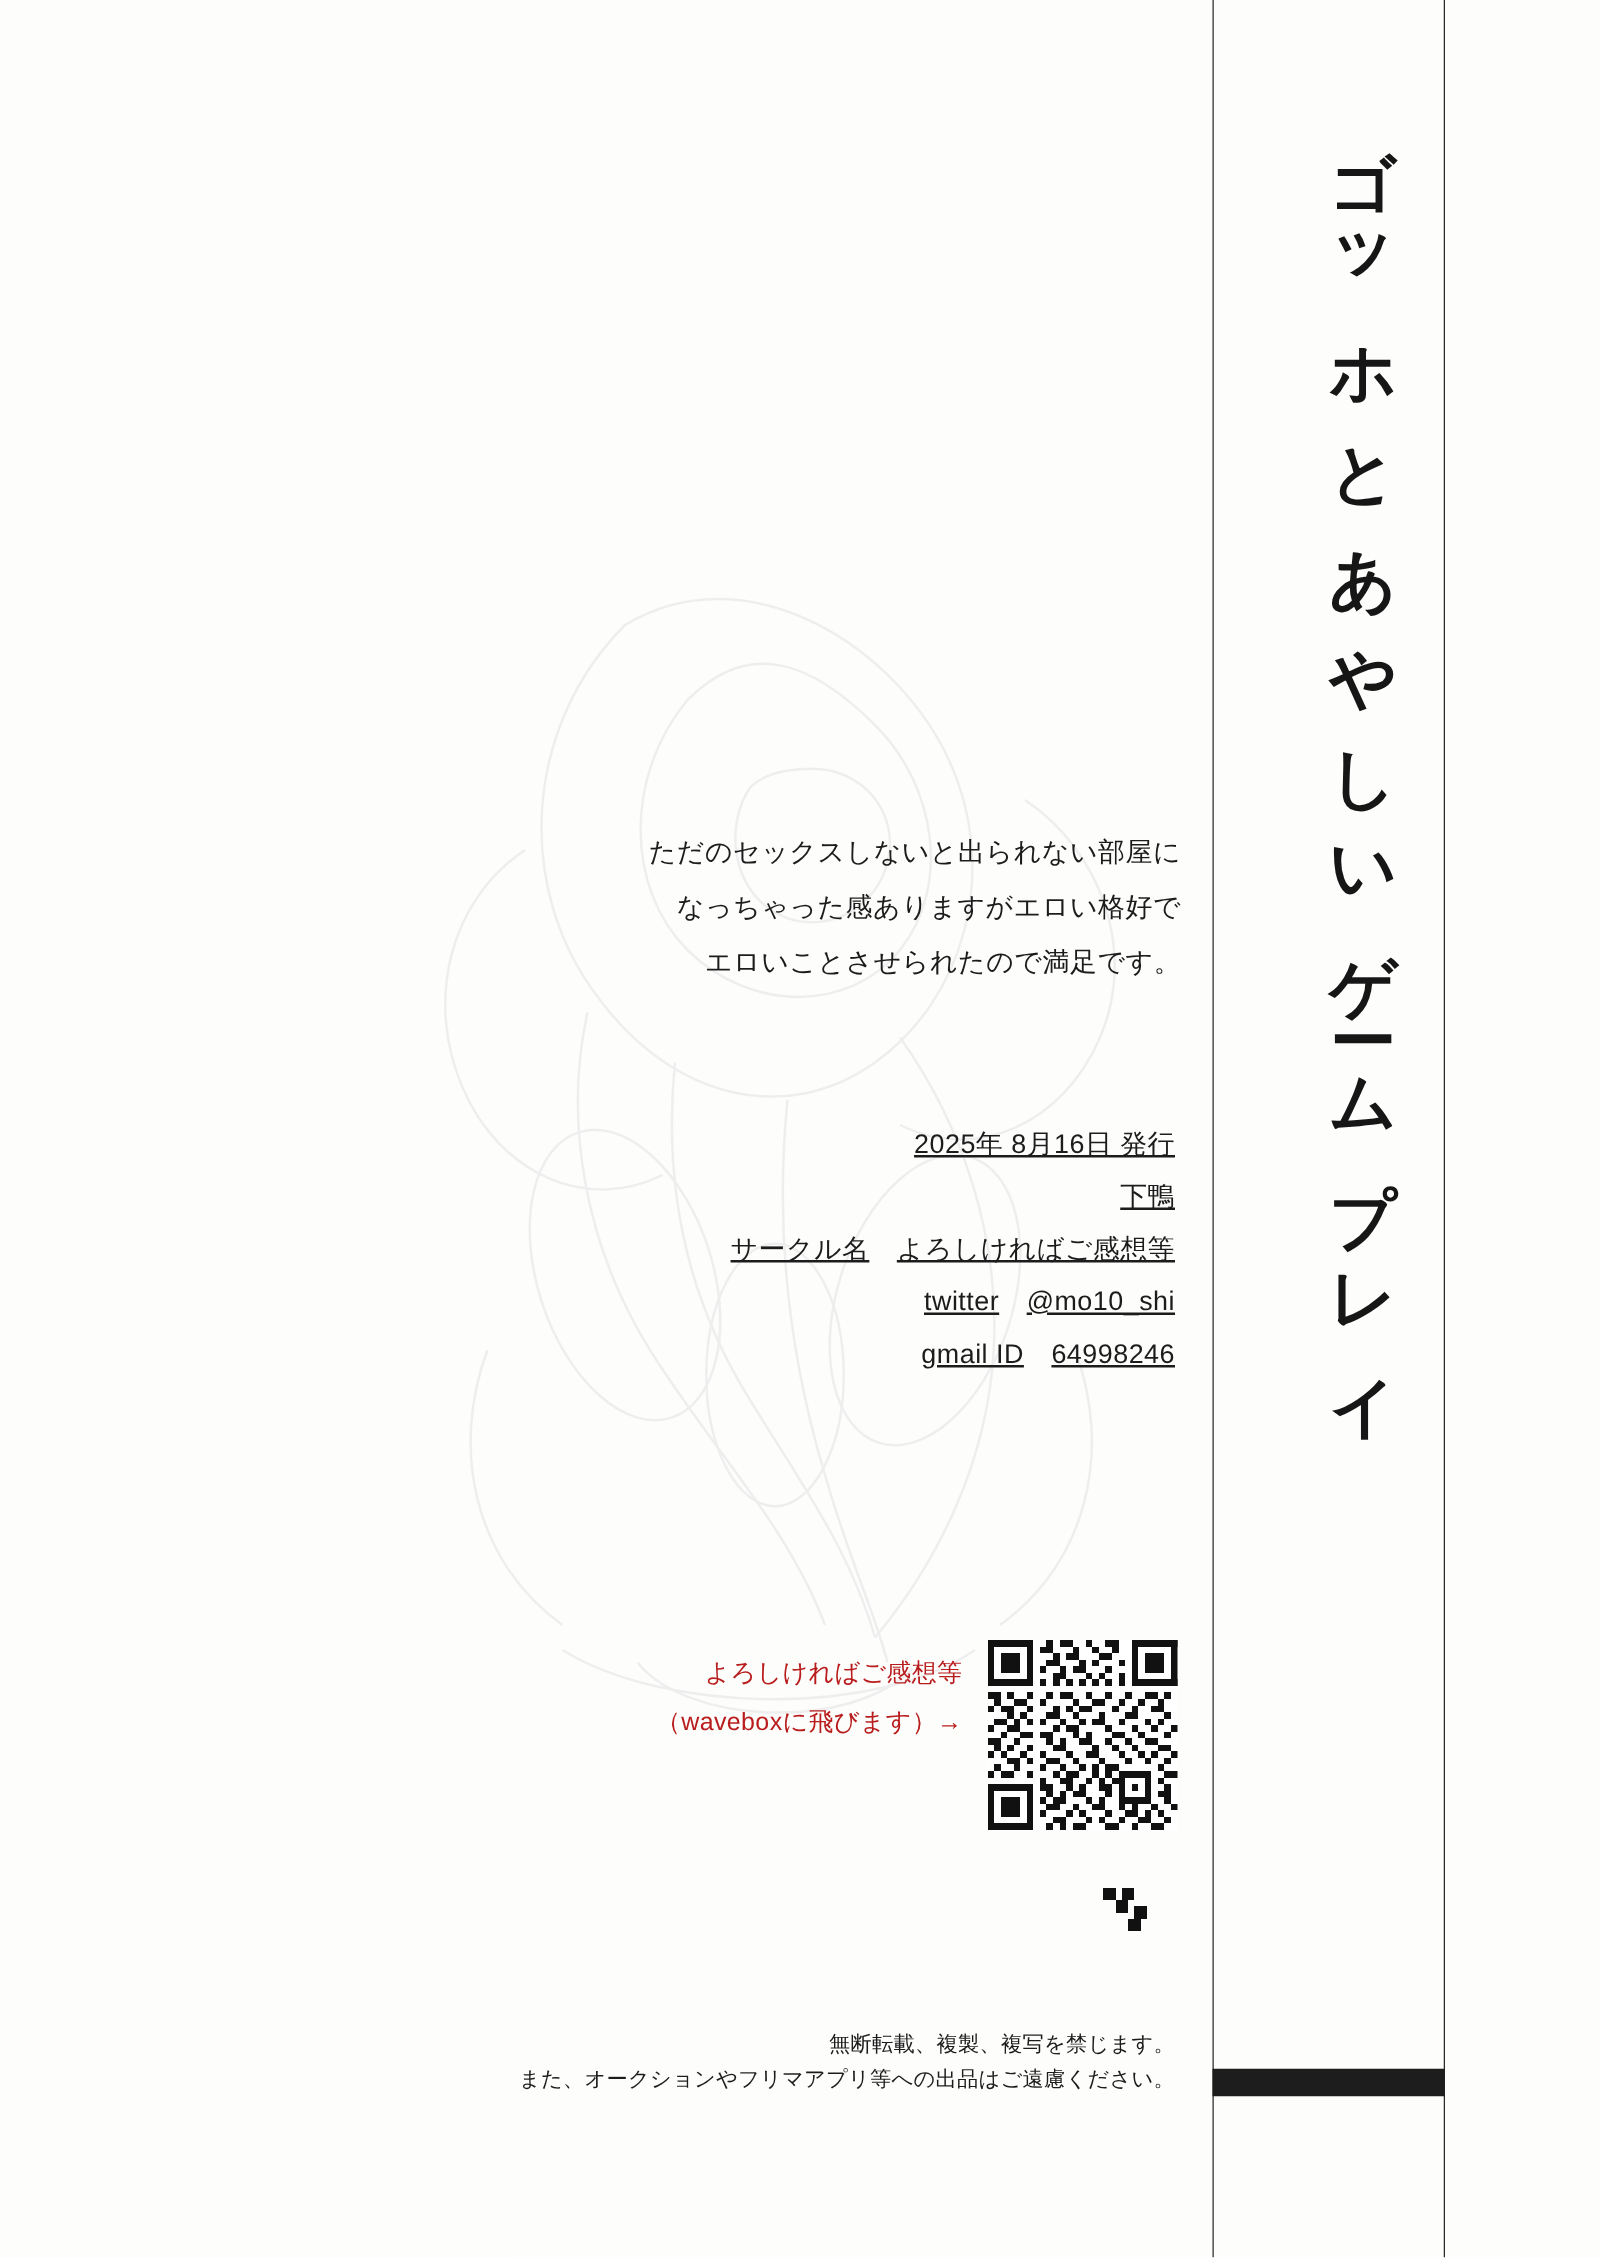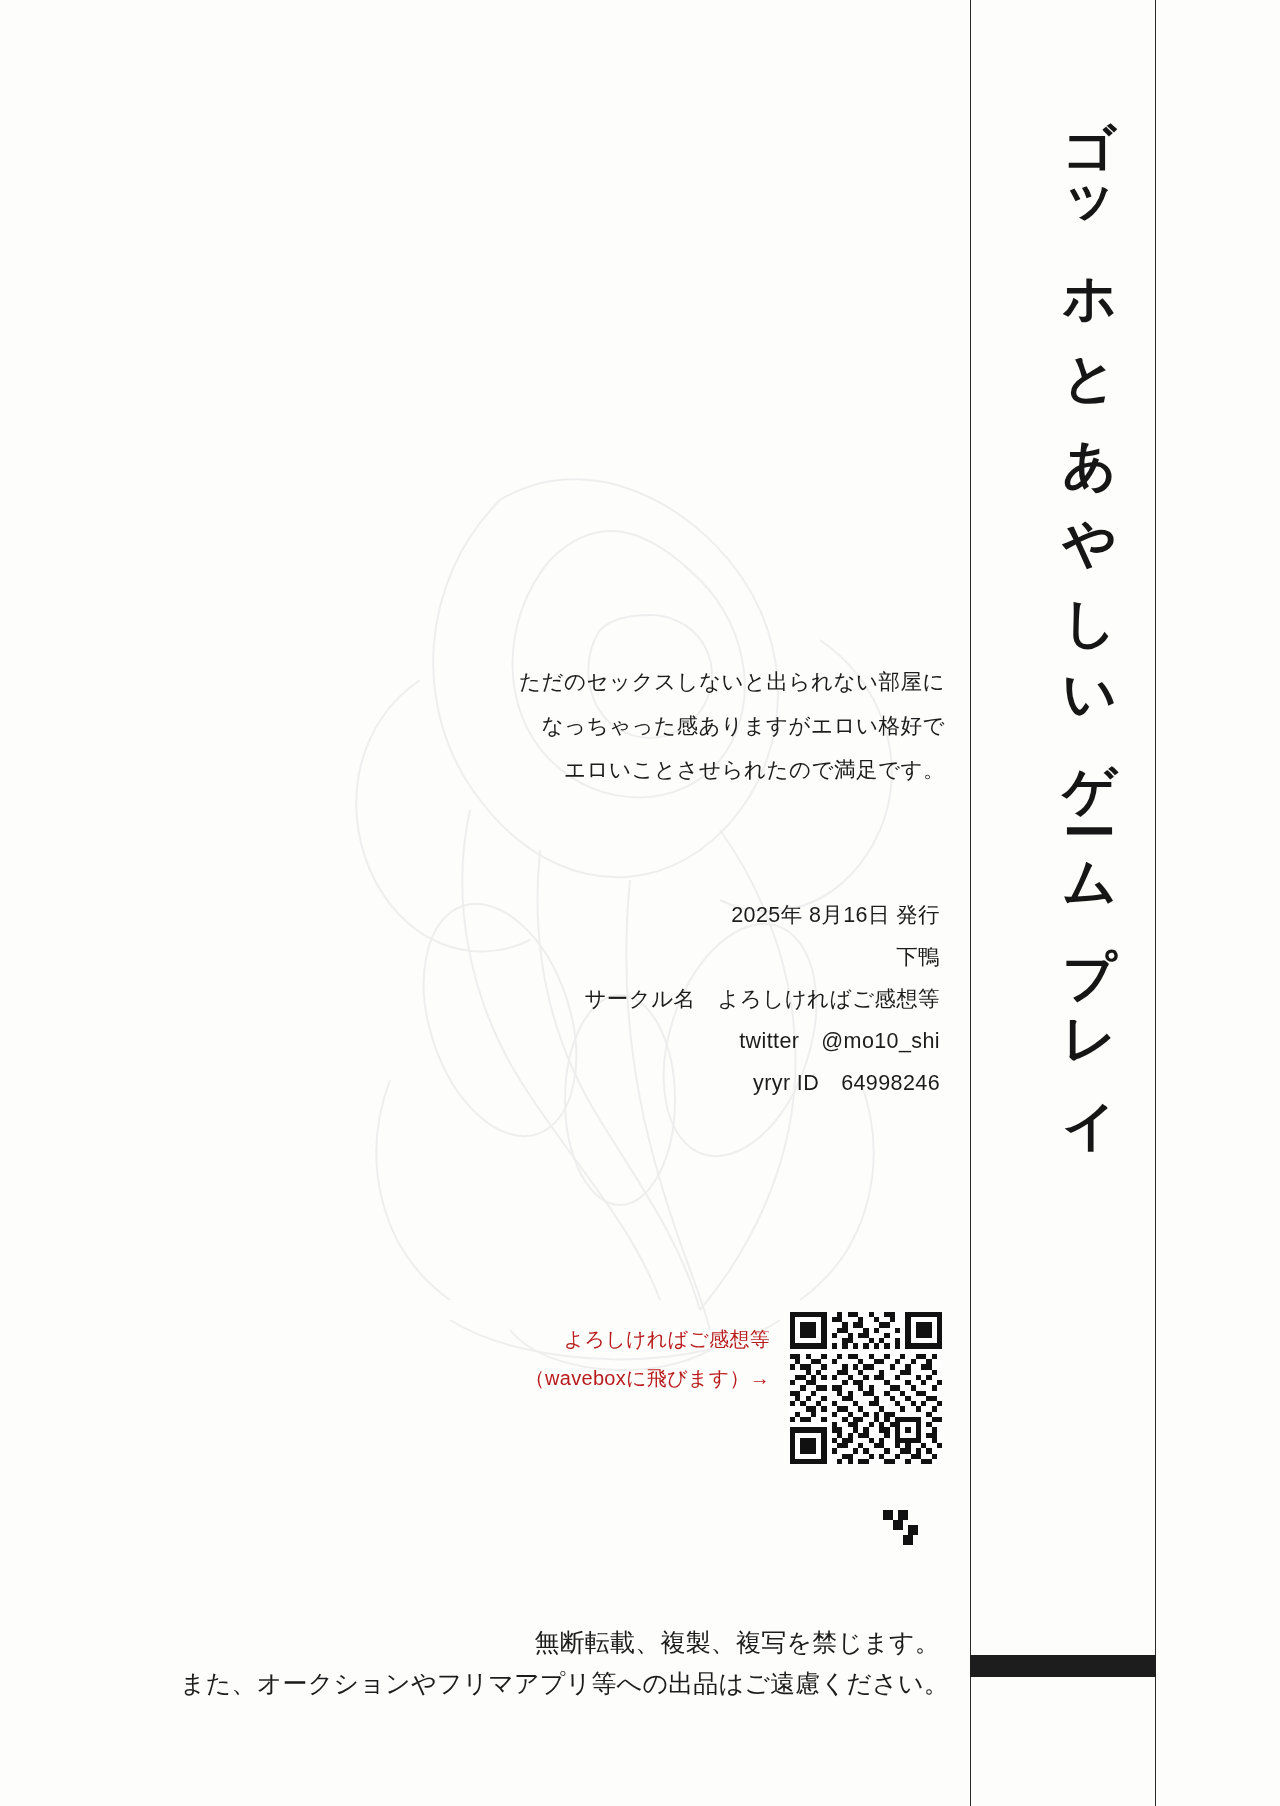--- a/index.html
+++ b/index.html
@@ -97,20 +97,21 @@
   .colophon {
     position: absolute;
     left: 420px;
     top: 895px;
     width: 520px;
     text-align: right;
     font-size: 21.5px;
     line-height: 1.95;
     letter-spacing: 0.4px;
     color: #1c1c1c;
+    text-decoration: underline;
   }
   .colophon .line { white-space: nowrap; }
   .colophon .gap-md { display: inline-block; width: 22px; }
 
   
   .wavebox-note {
     position: absolute;
     left: 380px;
     top: 1320px;
     width: 390px;
@@ -140,21 +141,21 @@
   }
   .qr-stray svg { display: block; width: 100%; height: 100%; }
 
   
   .footer-notice {
     position: absolute;
     left: 180px;
     top: 1622px;
     width: 760px;
     text-align: right;
-    font-size: 25px;
+    font-size: 17px;
     line-height: 1.65;
     letter-spacing: 0.2px;
     color: #1c1c1c;
   }
   .footer-notice .line { white-space: nowrap; }
 </style>
 </head>
 <body>
 
 <div class="page">
@@ -191,21 +192,21 @@
   <div class="colophon">
     <div class="line">2025年 8月16日 発行</div>
     <div class="line">下鴨</div>
     <div class="line">
       <span>サークル名</span><span class="gap-md"></span><span>よろしければご感想等</span>
     </div>
     <div class="line">
       <span>twitter</span><span class="gap-md"></span><span>@mo10_shi</span>
     </div>
     <div class="line">
-      <span>yryr ID</span><span class="gap-md"></span><span>64998246</span>
+      <span>gmail ID</span><span class="gap-md"></span><span>64998246</span>
     </div>
   </div>
 
   <div class="wavebox-note">
     <div class="line">よろしければご感想等</div>
     <div class="line">（waveboxに飛びます）→</div>
   </div>
 
   <div class="qr">
     <svg viewBox="0 0 29 29" xmlns="http://www.w3.org/2000/svg" shape-rendering="crispEdges">

